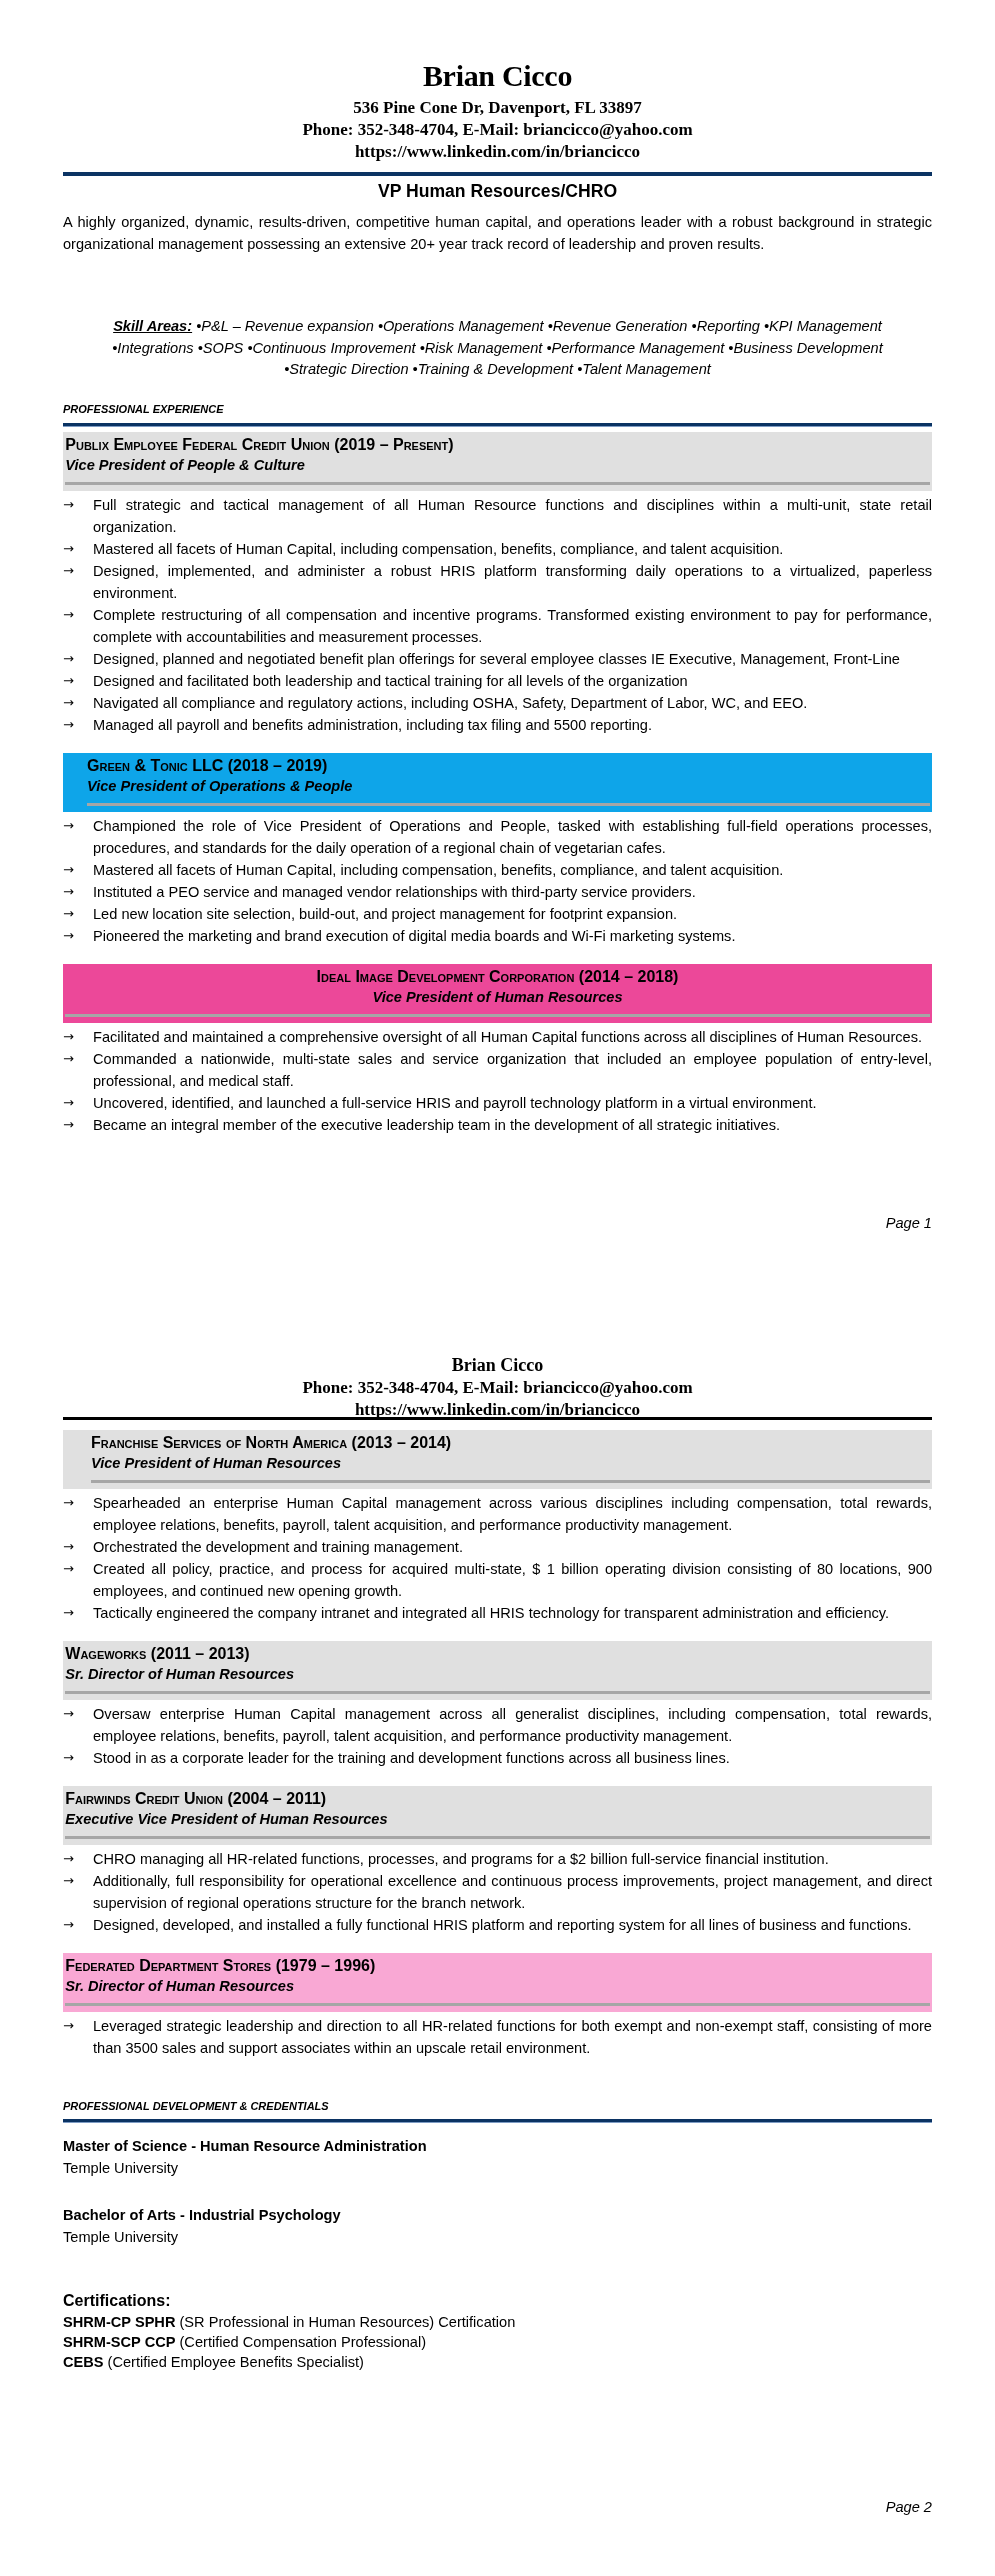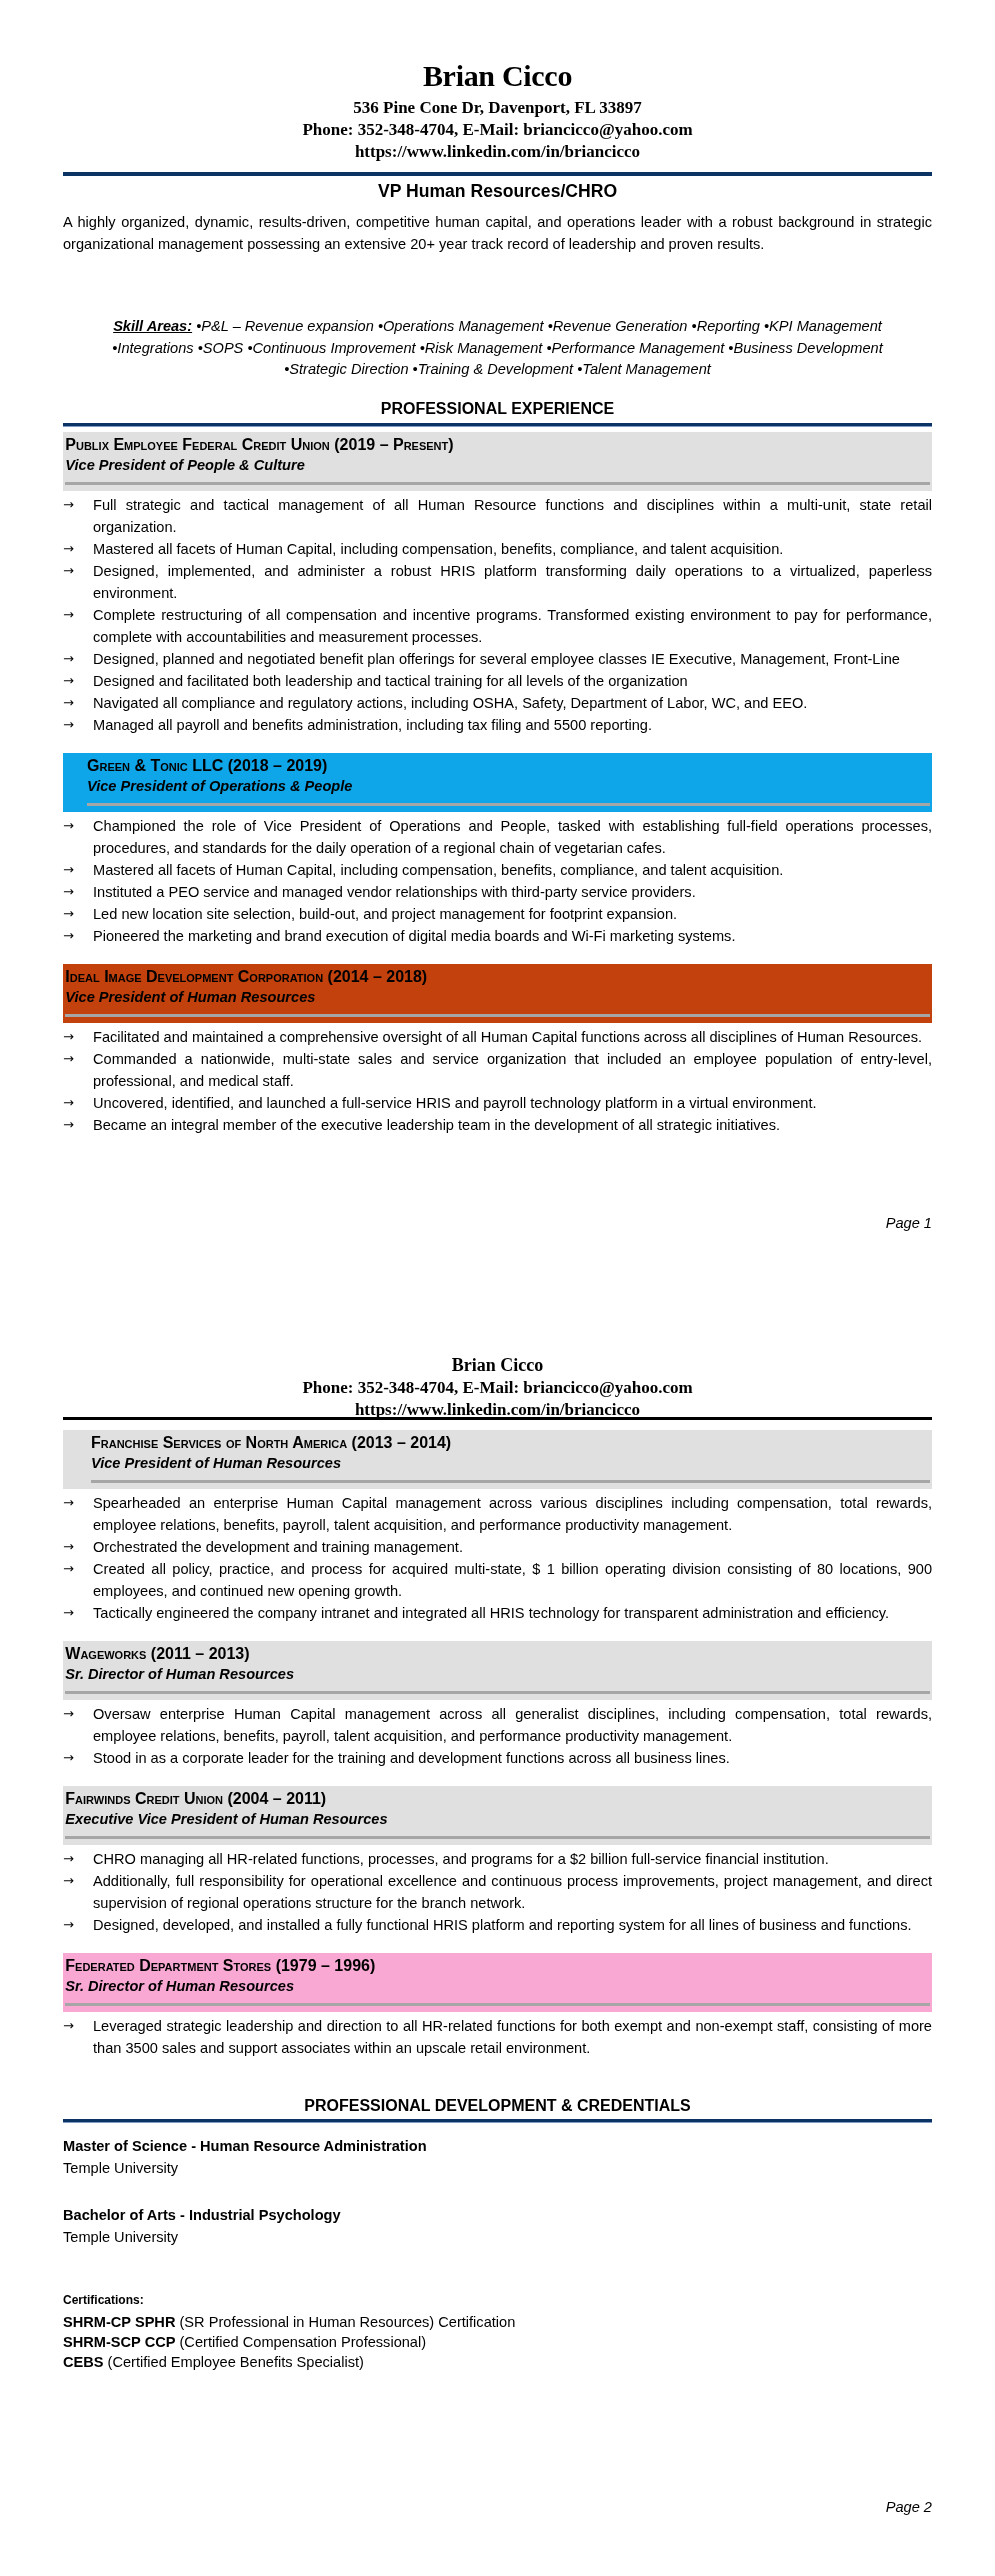--- a/index.html
+++ b/index.html
@@ -10,32 +10,32 @@
   .name-big { font-size: 30px; line-height: 34px; letter-spacing: -0.3px; }
   .contact { font-size: 17px; line-height: 22px; }
   .name-small { font-size: 18px; line-height: 23.4px; }
   .rule-blue { height: 4.1px; background: #0b3363; }
   .rule-black { height: 2.9px; background: #000; }
   .rule-blue-thin { height: 2.9px; background: #0b3363; border-bottom: 0.6px solid #7e9cc4; }
   .title-line { font-size: 17.6px; font-weight: bold; text-align: center; line-height: 23.4px; }
   .summary { font-size: 14.6px; line-height: 21.7px; text-align: justify; }
   .skills { font-size: 14.6px; line-height: 21.7px; text-align: center; font-style: italic; }
   .skills .label { font-weight: bold; text-decoration: underline; }
-  .section-head { font-size: 16px; font-weight: bold; text-align: center; line-height: 20px; }
+  .section-head { font-size: 11px; font-weight: bold; text-align: left; line-height: 20px; font-style: italic; }
   .job-band { background: #e0e0e0; padding: 2.3px 2.3px 5.9px 2.3px; position: relative; }
   .job-band .company { font-size: 16px; font-weight: bold; font-variant: small-caps; line-height: 21px; }
   .job-band .role { font-size: 14.6px; font-weight: bold; font-style: italic; line-height: 21px; }
   .job-band .band-rule { height: 2.9px; background: #a6a6a6; margin-top: 5.9px; }
   ul.bullets { list-style: none; margin: 3.5px 0 0 0; padding: 0; }
   ul.bullets li { position: relative; padding-left: 30px; font-size: 14.6px; line-height: 22px; text-align: justify; }
   ul.bullets li .arrow { position: absolute; left: 0; top: 0; font-family: "DejaVu Sans", sans-serif; font-size: 13px; }
   .page-num { position: absolute; right: 63px; font-size: 14.6px; font-style: italic; }
   .edu-degree { font-size: 14.6px; font-weight: bold; line-height: 21.7px; }
   .edu-school { font-size: 14.6px; line-height: 21.7px; }
-  .cert-head { font-size: 12px; font-weight: bold; line-height: 21.7px; }
+  .cert-head { font-size: 16px; font-weight: bold; line-height: 21.7px; }
   .cert { font-size: 14.6px; line-height: 20px; }
   .cert b { font-weight: bold; }
 </style>
 </head>
 <body>
 
 <div class="page serif" style="top:59px;">
   <div class="name-big">Brian Cicco</div>
   <div class="contact" style="margin-top:3.5px;">536 Pine Cone Dr, Davenport, FL  33897</div>
   <div class="contact">Phone: 352-348-4704, E-Mail: briancicco@yahoo.com</div>
@@ -81,21 +81,21 @@
       </div>
       <ul class="bullets">
         <li><span class="arrow">→</span><span>Championed the role of Vice President of Operations and People, tasked with establishing full-field operations processes, procedures, and standards for the daily operation of a regional chain of vegetarian cafes.</span></li>
         <li><span class="arrow">→</span><span>Mastered all facets of Human Capital, including compensation, benefits, compliance, and talent acquisition.</span></li>
         <li><span class="arrow">→</span><span>Instituted a PEO service and managed vendor relationships with third-party service providers.</span></li>
         <li><span class="arrow">→</span><span>Led new location site selection, build-out, and project management for footprint expansion.</span></li>
         <li><span class="arrow">→</span><span>Pioneered the marketing and brand execution of digital media boards and Wi-Fi marketing systems.</span></li>
       </ul>
     </div>
     <div style="margin-top: 16.4px;">
-      <div class="job-band" style="background: #c2410c;">
+      <div class="job-band" style="background: #ec4899; text-align: center;">
         <div class="company">Ideal Image Development Corporation (2014 – 2018)</div>
         <div class="role">Vice President of Human Resources</div>
         <div class="band-rule" style="background: rgb(166, 166, 166);"></div>
       </div>
       <ul class="bullets">
         <li><span class="arrow">→</span><span>Facilitated and maintained a comprehensive oversight of all Human Capital functions across all disciplines of Human Resources.</span></li>
         <li><span class="arrow">→</span><span>Commanded a nationwide, multi-state sales and service organization that included an employee population of entry-level, professional, and medical staff.</span></li>
         <li><span class="arrow">→</span><span>Uncovered, identified, and launched a full-service HRIS and payroll technology platform in a virtual environment.</span></li>
         <li><span class="arrow">→</span><span>Became an integral member of the executive leadership team in the development of all strategic initiatives.</span></li>
       </ul>

